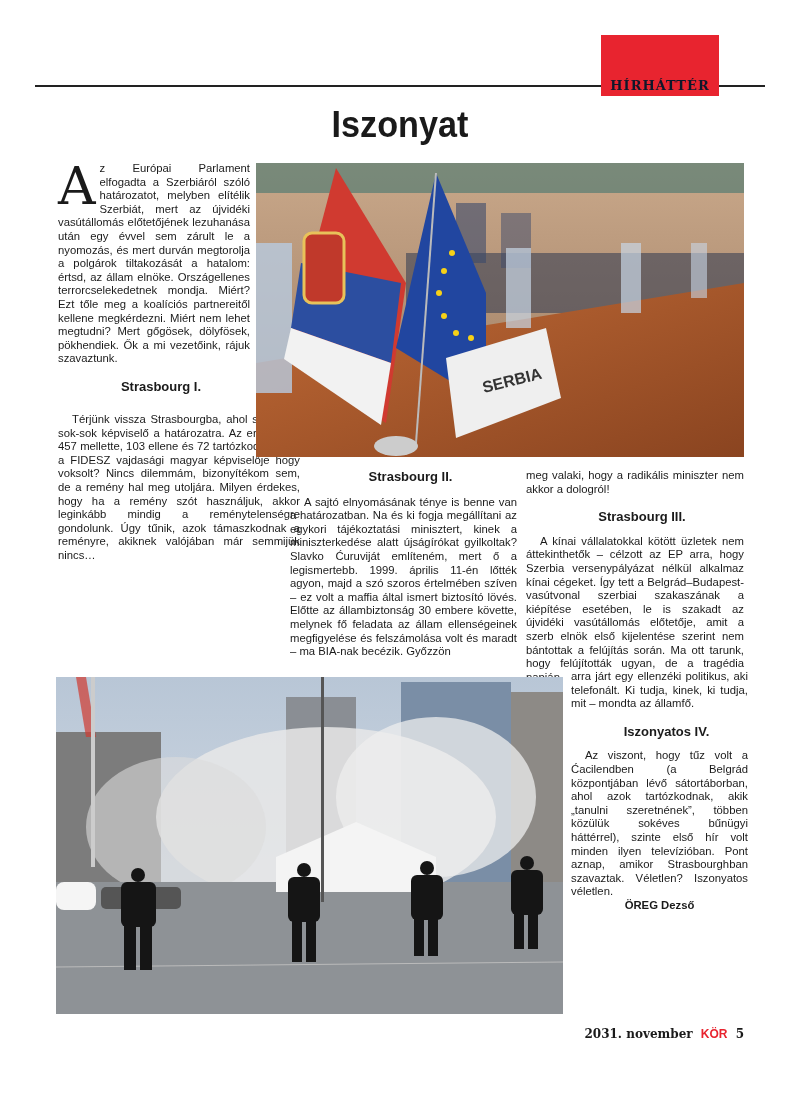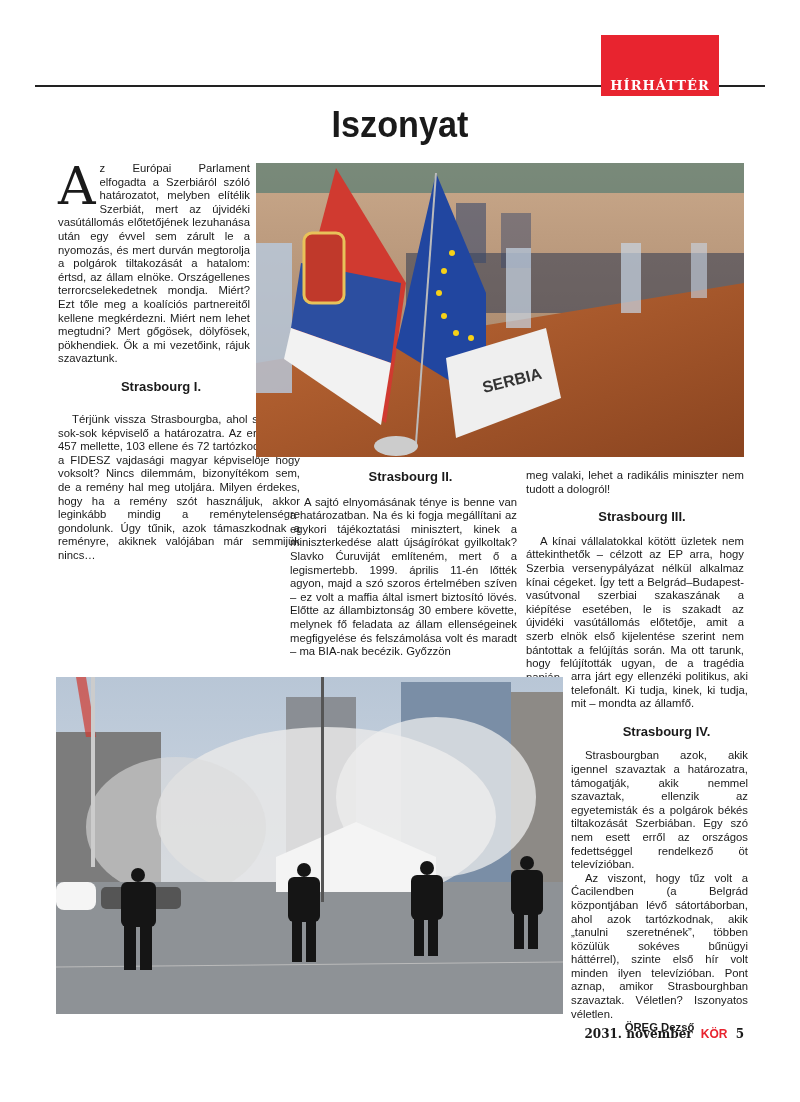--- a/index.html
+++ b/index.html
@@ -1,19 +1,19 @@
 <!DOCTYPE html>
 <html><head>
 <meta charset="utf-8">
 <style>
   html, body { margin:0; padding:0; background:#fff; }
   body { width:800px; height:1102px; position:relative; overflow:hidden; font-family:"DejaVu Sans", sans-serif; color:#1a1a1a; }
   .rule { position:absolute; left:35px; top:85px; width:730px; height:2px; background:#222; }
   .section-tag { position:absolute; left:601px; top:35px; width:118px; height:61px; background:#e8242f; }
-  .section-tag span { position:absolute; left:0; right:0; bottom:3px; text-align:center; color:#ffffff; font-family:"DejaVu Serif", serif; font-weight:bold; font-size:13px; letter-spacing:1px; }
+  .section-tag span { position:absolute; left:0; right:0; bottom:3px; text-align:center; color:#0f172a; font-family:"DejaVu Serif", serif; font-weight:bold; font-size:13px; letter-spacing:1px; }
   .title { position:absolute; left:0; width:800px; top:104px; text-align:center; font-family:"Liberation Sans", sans-serif; font-weight:bold; font-size:36px; letter-spacing:0px; transform:scaleX(0.95); }
   .txt { position:absolute; font-family:"Liberation Sans", sans-serif; font-size:11.3px; line-height:13.6px; text-align:justify; }
   .txt p { margin:0; text-indent:14px; }
   .txt p.noind { text-indent:0; }
   .sub { font-family:"Liberation Sans", sans-serif; font-weight:bold; font-size:13px; text-align:center; margin:0; }
   .dropcap { float:left; font-family:"DejaVu Serif", serif; font-size:52px; line-height:44px; margin:2px 4px 0 0; }
   .photo { position:absolute; overflow:hidden; }
   .footer { position:absolute; right:56px; top:1027px; font-family:"DejaVu Serif", serif; font-weight:bold; font-size:12px; }
   .footer .logo { color:#e8242f; font-family:"Liberation Sans", sans-serif; font-weight:900; font-size:12px; margin:0 4px; }
 </style>
@@ -84,33 +84,32 @@
   </svg>
 </div>
 
 <div class="txt" style="left:290px; top:470px; width:227px;">
   <p class="sub">Strasbourg II.</p>
   <div style="height:12px"></div>
   <p>A sajtó elnyomásának ténye is benne van a határozatban. Na és ki fogja megállítani az egykori tájékoztatási minisztert, kinek a miniszterkedése alatt újságírókat gyilkoltak? Slavko Ćuruviját említeném, mert ő a legismertebb. 1999. április 11-én lőtték agyon, majd a szó szoros értelmében szíven – ez volt a maffia által ismert biztosító lövés. Előtte az állambiztonság 30 embere követte, melynek fő feladata az állam ellenségeinek megfigyelése és felszámolása volt és maradt – ma BIA-nak becézik. Győzzön</p>
 </div>
 
 <div class="txt" style="left:526px; top:469px; width:218px;">
-  <p class="noind">meg valaki, lehet a radikális miniszter nem tudott a dologról!</p>
+  <p class="noind">meg valaki, hogy a radikális miniszter nem akkor a dologról!</p>
   <div style="height:14px"></div>
   <p class="sub">Strasbourg III.</p>
   <div style="height:11px"></div>
   <p>A kínai vállalatokkal kötött üzletek nem áttekinthetők – célzott az EP arra, hogy Szerbia versenypályázat nélkül alkalmaz kínai cégeket. Így tett a Belgrád–Budapest-vasútvonal szerbiai szakaszának a kiépítése esetében, le is szakadt az újvidéki vasútállomás előtetője, amit a szerb elnök első kijelentése szerint nem bántottak a felújítás során. Ma ott tarunk, hogy felújították ugyan, de a tragédia napján</p>
 </div>
 
 <div class="txt" style="left:571px; top:670px; width:177px;">
   <p class="noind">arra járt egy ellenzéki politikus, aki telefonált. Ki tudja, kinek, ki tudja, mit – mondta az államfő.</p>
   <div style="height:14px"></div>
-  <p class="sub">Strasbourg IV.</p>
+  <p class="sub">Iszonyatos IV.</p>
   <div style="height:11px"></div>
-  <p>Strasbourgban azok, akik igennel szavaztak a határozatra, támogatják, akik nemmel szavaztak, ellenzik az egyetemisták és a polgárok békés tiltakozását Szerbiában. Egy szó nem esett erről az országos fedettséggel rendelkező öt televízióban.</p>
   <p>Az viszont, hogy tűz volt a Ćacilendben (a Belgrád központjában lévő sátortáborban, ahol azok tartózkodnak, akik „tanulni szeretnének”, többen közülük sokéves bűnügyi háttérrel), szinte első hír volt minden ilyen televízióban. Pont aznap, amikor Strasbourghban szavaztak. Véletlen? Iszonyatos véletlen.</p>
   <p class="noind" style="text-align:center; font-weight:bold;">ÖREG Dezső</p>
 </div>
 
 <div class="photo" style="left:56px; top:677px; width:507px; height:337px;">
   <svg width="507" height="337" viewBox="0 0 507 337">
     <defs>
       <linearGradient id="sky" x1="0" y1="0" x2="0" y2="1">
         <stop offset="0" stop-color="#b8c6d6"></stop>
           <stop offset="1" stop-color="#dde3ea"></stop>

